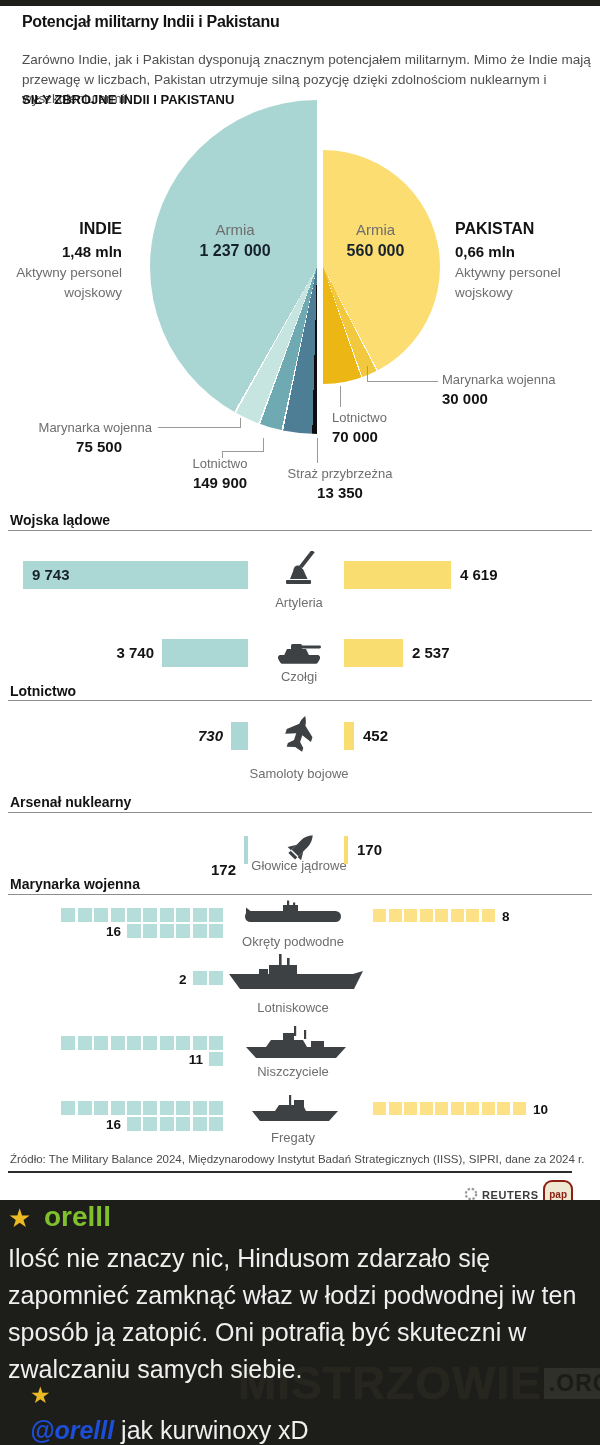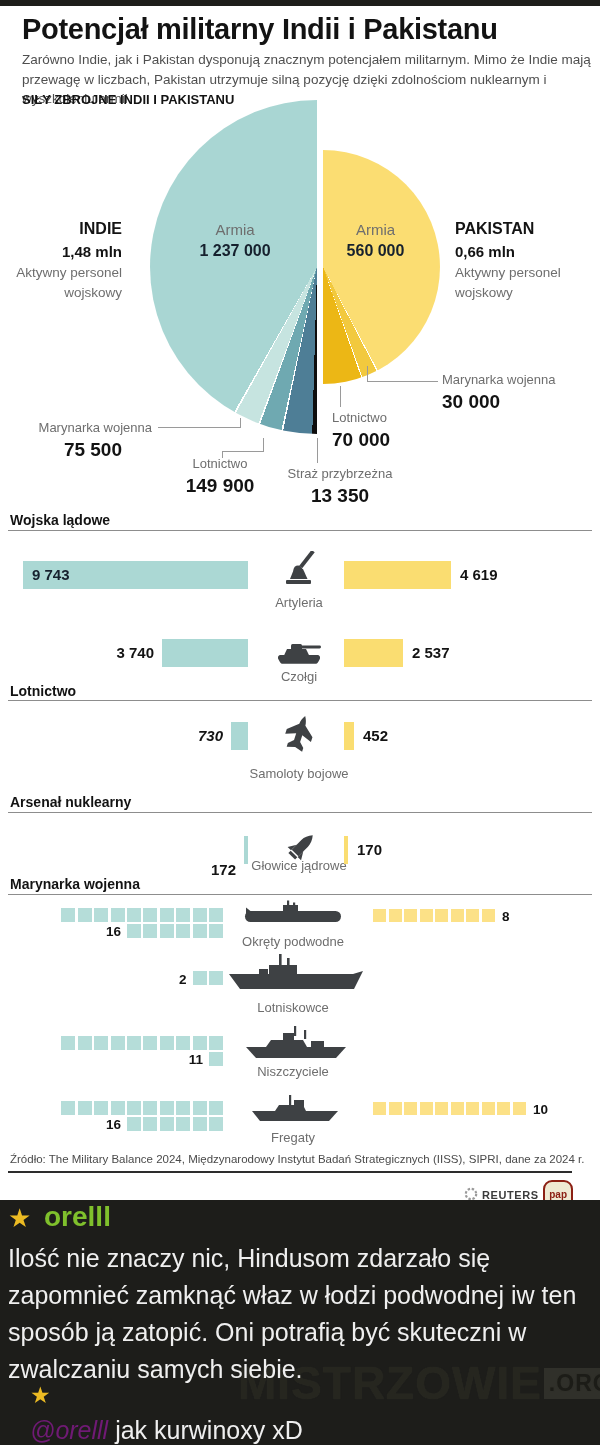--- a/index.html
+++ b/index.html
@@ -1,27 +1,27 @@
 <!DOCTYPE html>
 <html><head>
 <meta charset="utf-8">
 <style>
   html,body{margin:0;padding:0;background:#fff;}
   #page{position:relative;width:600px;height:1445px;background:#ffffff;overflow:hidden;
         font-family:"Liberation Sans","DejaVu Sans",sans-serif;}
   .abs{position:absolute;}
-  .ttl{font-size:29px;font-weight:bold;color:#131313;letter-spacing:-0.3px;}
+  .ttl{font-size:16px;font-weight:bold;color:#131313;letter-spacing:-0.3px;}
   .sub{font-size:13.5px;color:#4f4f4f;line-height:1.45;}
   .kick{font-size:13px;font-weight:bold;color:#131313;}
   .sechead{font-size:14px;font-weight:bold;color:#131313;}
   .rule{height:1px;background:#8d8d8d;}
   .srcrule{height:2px;background:#2d2d2d;}
   .half{border-radius:50%;}
   .gl{font-size:13px;color:#6e6e6e;line-height:1.3;}
-  .gv{font-size:19px;font-weight:bold;color:#131313;line-height:1.35;}
+  .gv{font-size:15px;font-weight:bold;color:#131313;line-height:1.35;}
   .pieArm{font-size:15px;color:#6e6e6e;}
   .pieVal{font-size:16px;font-weight:bold;color:#16212e;margin-top:4px;}
   .cblock{font-size:16px;font-weight:bold;color:#131313;}
   .ctot{font-size:15px;font-weight:bold;color:#131313;margin-top:5px;}
   .cdesc{font-size:13.5px;color:#6e6e6e;line-height:1.5;margin-top:3px;}
   .ibar{background:#abd8d4;height:28px;}
   .pbar{background:#fadd71;height:28px;}
   .bval{font-size:15px;font-weight:bold;color:#131313;line-height:28px;}
   .bcap{font-size:13px;color:#6e6e6e;text-align:center;width:140px;}
   .leader{background:#9a9a9a;}
@@ -30,21 +30,21 @@
   .psq{background:#fce187;}
   .pcount{font-size:13.5px;font-weight:bold;color:#131313;position:absolute;}
   .src{font-size:11.5px;color:#4a4a4a;}
   .reuters{font-size:11px;font-weight:bold;color:#3b3b3b;letter-spacing:0.6px;}
   .pap{display:inline-block;border:2px solid #8c2014;border-radius:9px;background:#efe9d2;
        color:#8c2014;font-size:10px;font-weight:bold;padding:7px 4px;line-height:12px;vertical-align:1px;}
   .cmt-bg{background:#1d1d1a;}
   .star{color:#ecbb23;}
   .author{font-weight:bold;color:#7fc02c;}
   .ctext{font-size:25px;color:#efefef;line-height:1.48;}
-  .mention{font-style:italic;color:#701a75;}
+  .mention{font-style:italic;color:#1d4ed8;font-weight:bold;}
   .wm{font-size:46px;font-weight:bold;color:#26261f;letter-spacing:1px;
       text-shadow:0 0 1px #30302a;white-space:nowrap;}
   .wmorg{display:inline-block;background:#30302a;color:#1c1c17;font-size:23px;font-weight:bold;
          padding:2px 5px;vertical-align:8px;margin-left:2px;}
   svg{display:block;}
 </style>
 </head>
 <body>
 
 <div id="page">

